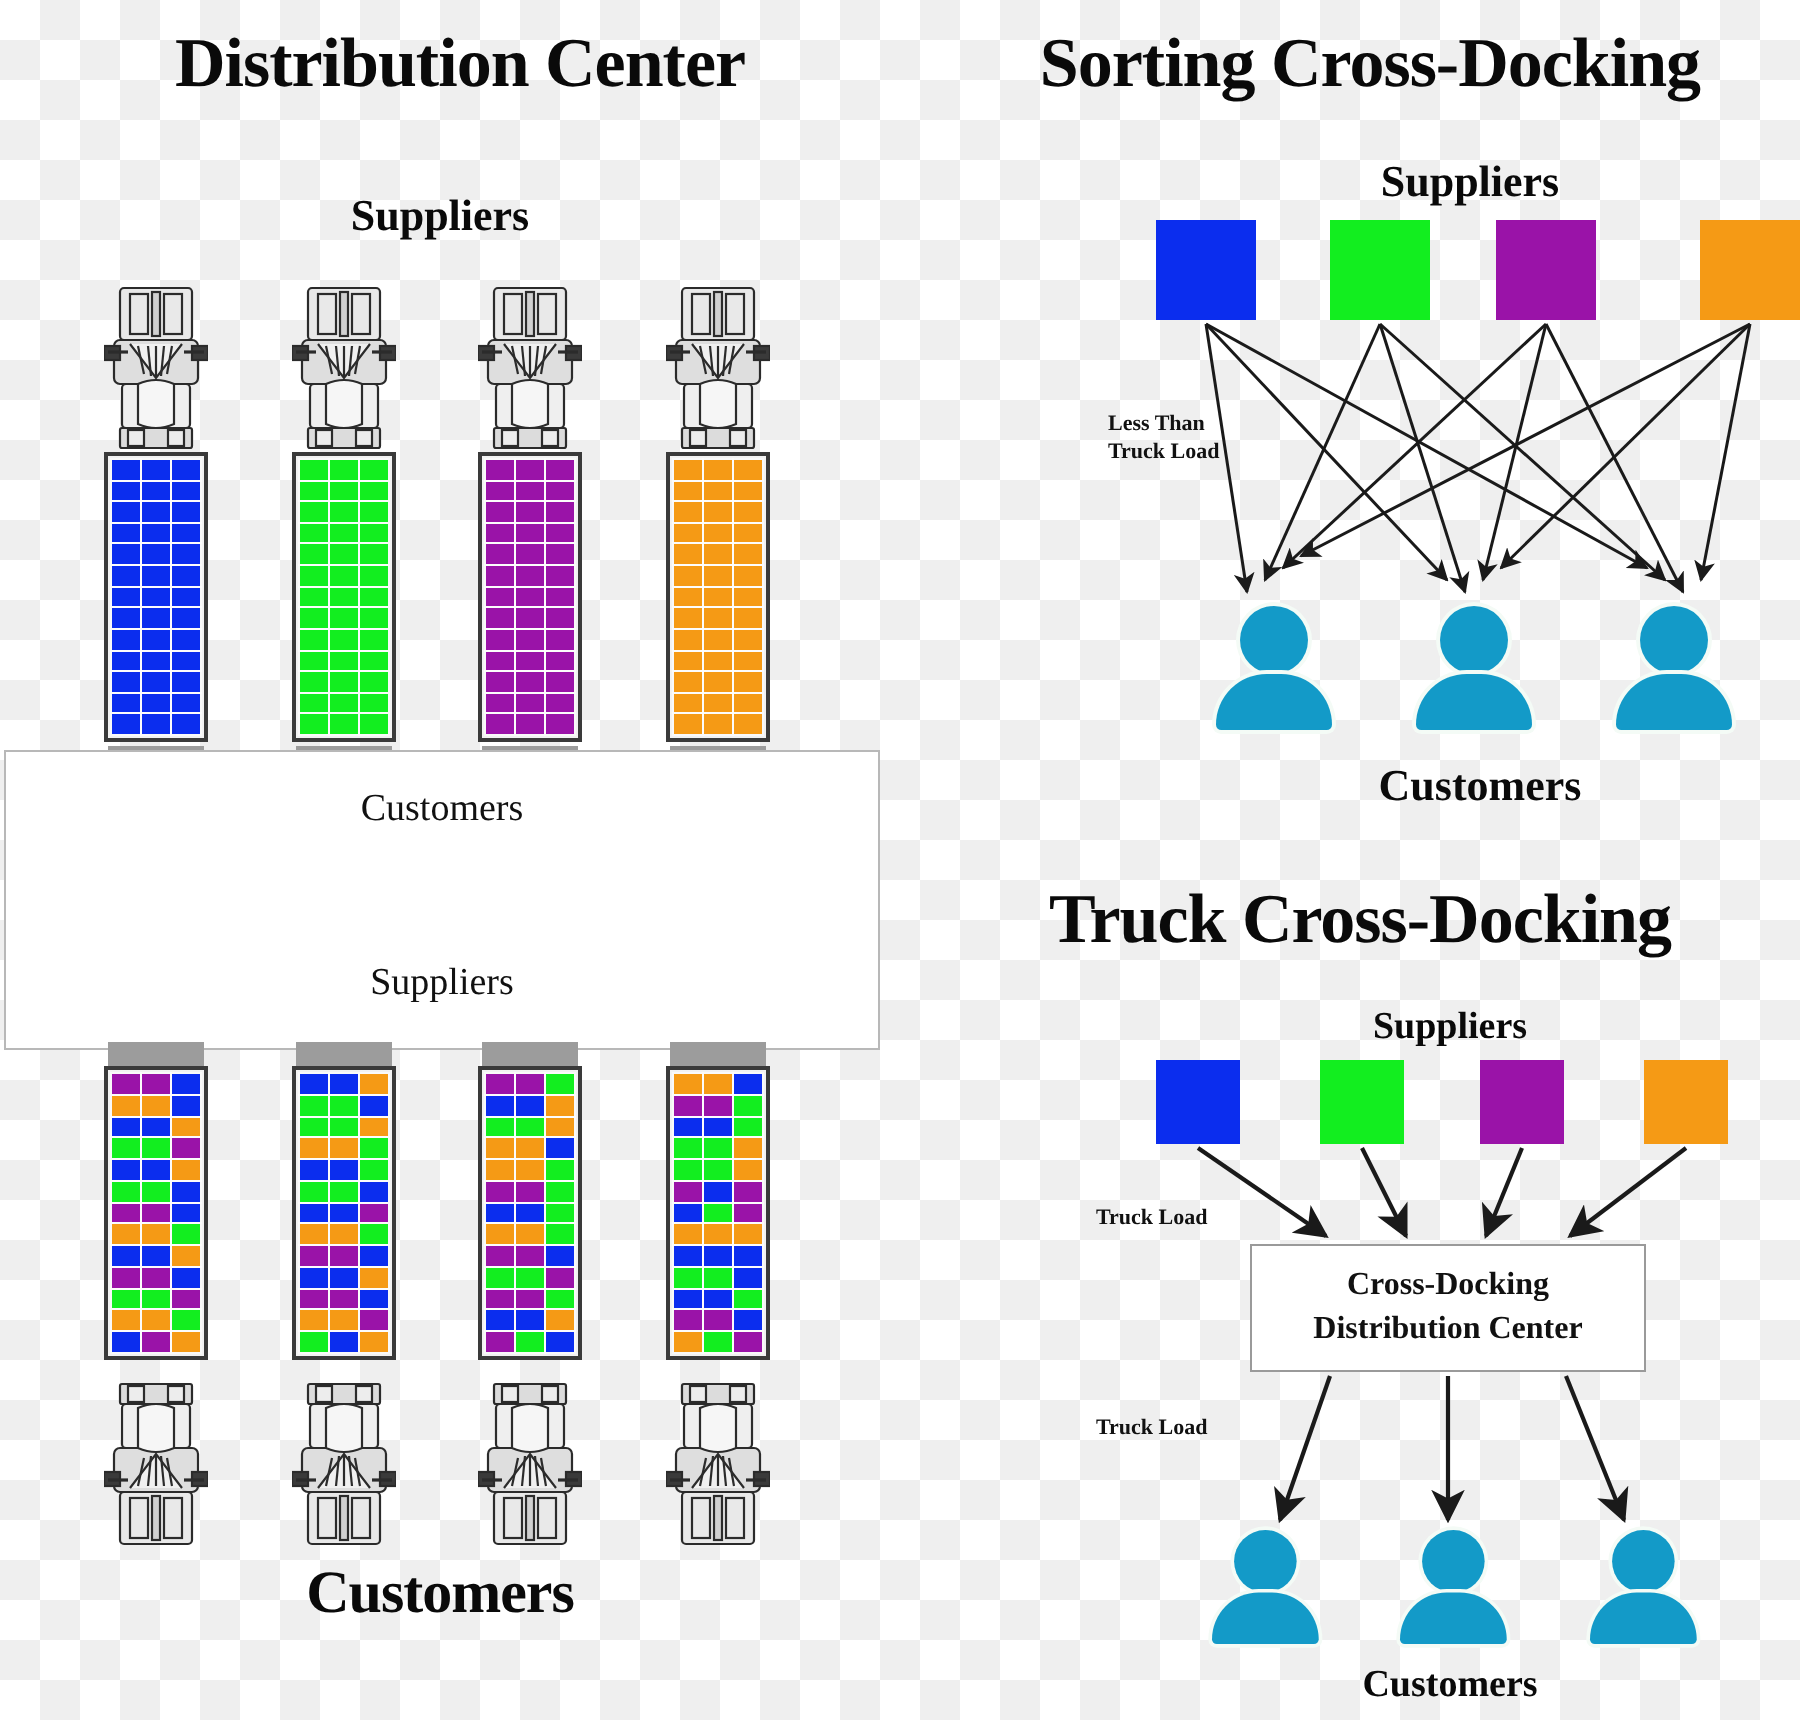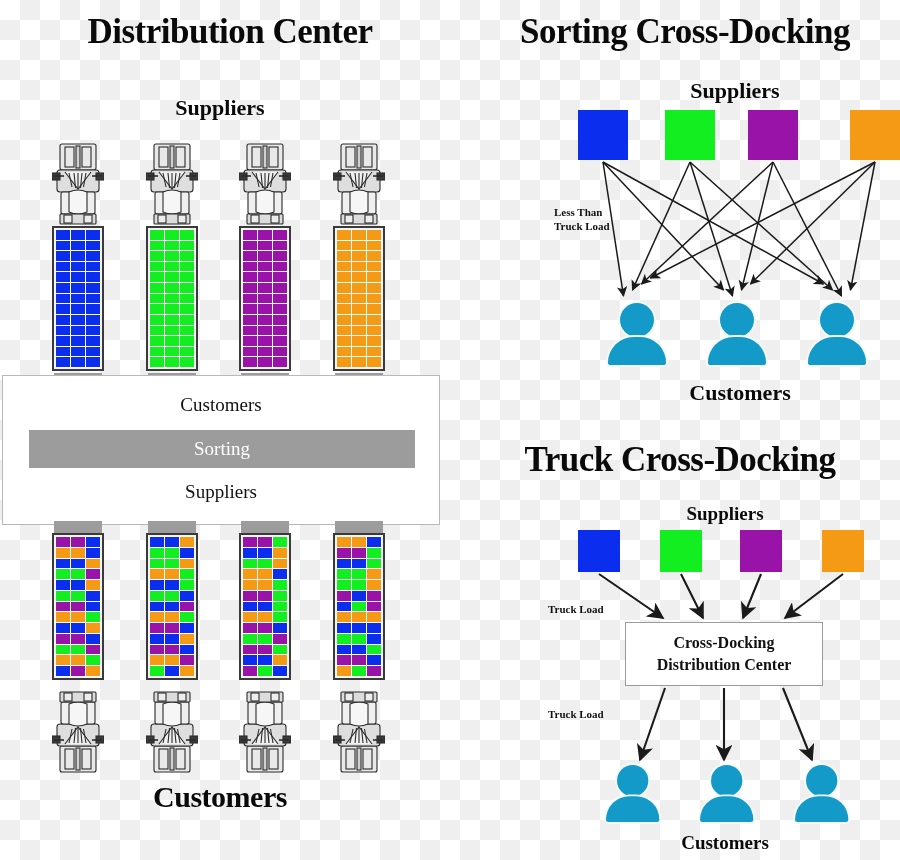--- a/index.html
+++ b/index.html
@@ -367,23 +367,20 @@
 
   <div id="dock-pads-top">
       <div class="dockpad" style="left: 54px; top: 373px; width: 48px; background: rgb(156, 156, 156);"></div>
       <div class="dockpad" style="left: 148px; top: 373px; width: 48px; background: rgb(156, 156, 156);"></div>
       <div class="dockpad" style="left: 241px; top: 373px; width: 48px; background: rgb(156, 156, 156);"></div>
       <div class="dockpad" style="left: 335px; top: 373px; width: 48px; background: rgb(156, 156, 156);"></div>
     </div>
 
   <div id="dcbox">
     <div class="lbl" style="top:18px;">Customers</div>
-    <div id="sortbar">
-      <span>Sorting</span>
-    </div>
     <div class="lbl" style="top:105px;">Suppliers</div>
   </div>
 
   <div id="dock-pads-bottom">
       <div class="dockpad" style="left: 54px; top: 521px; width: 48px; background: rgb(156, 156, 156);"></div>
       <div class="dockpad" style="left: 148px; top: 521px; width: 48px; background: rgb(156, 156, 156);"></div>
       <div class="dockpad" style="left: 241px; top: 521px; width: 48px; background: rgb(156, 156, 156);"></div>
       <div class="dockpad" style="left: 335px; top: 521px; width: 48px; background: rgb(156, 156, 156);"></div>
     </div>
 

